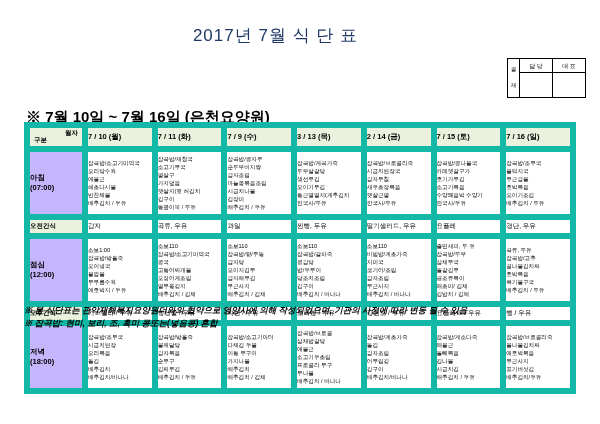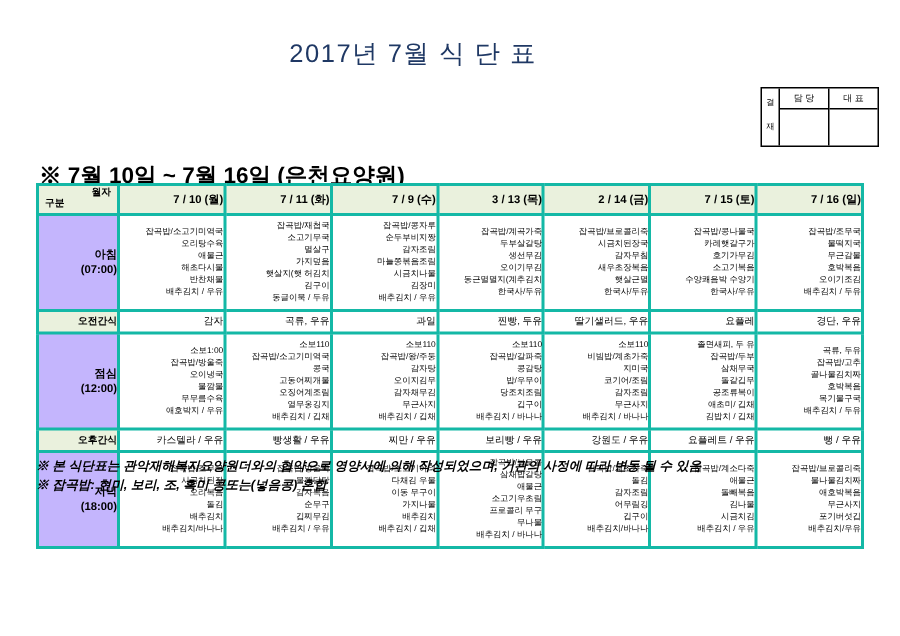--- a/index.html
+++ b/index.html
@@ -43,23 +43,23 @@
     font-size:15px;font-weight:bold;
   }
 
   table.menu{
     position:absolute;left:24px;top:122px;
     width:552px;
     border-collapse:collapse;
     table-layout:fixed;
   }
   table.menu td,table.menu th{
-    border:2px solid #14b8a6;
+    border:6px solid #14b8a6;
     padding:0;
-    text-align:right;
+    text-align:left;
     vertical-align:middle;
   }
   .hdrow td{
     background:#eaf1dd;
     height:18px;
     font-size:7.5px;
     font-weight:bold;
   }
   .corner{position:relative;}
   .corner .d1{position:absolute;right:4px;top:1px;font-size:6.5px;}

